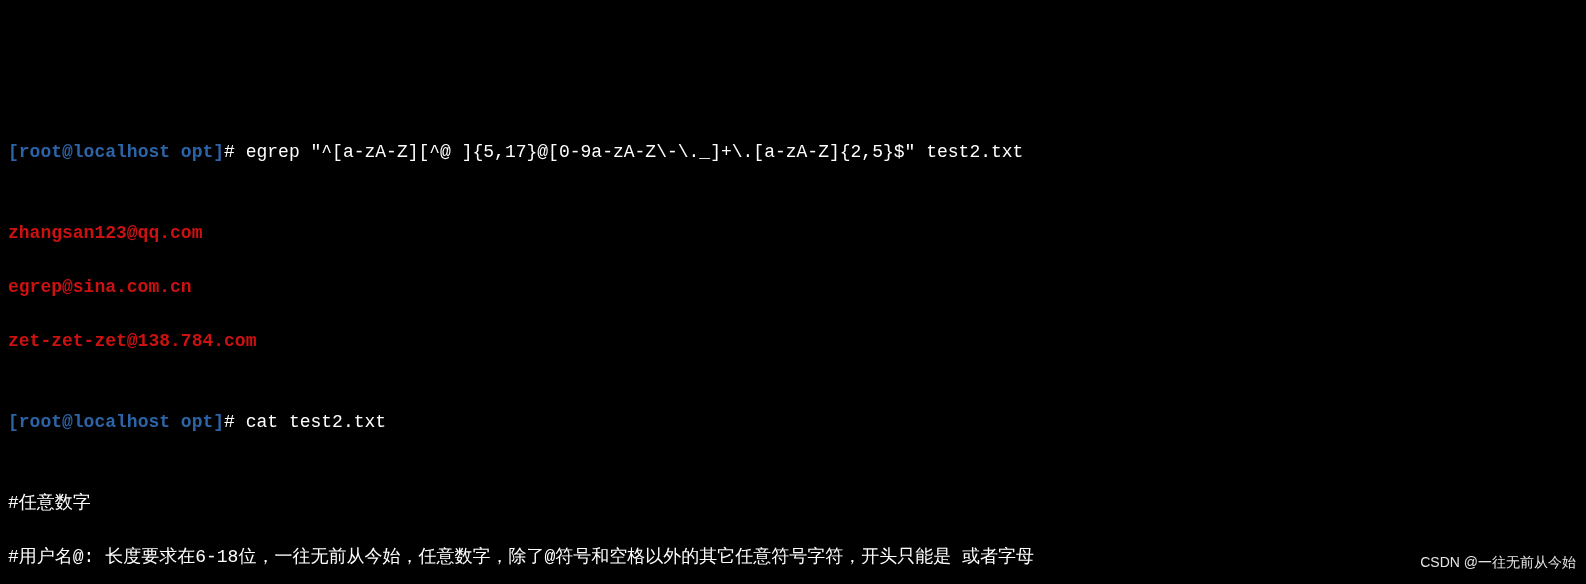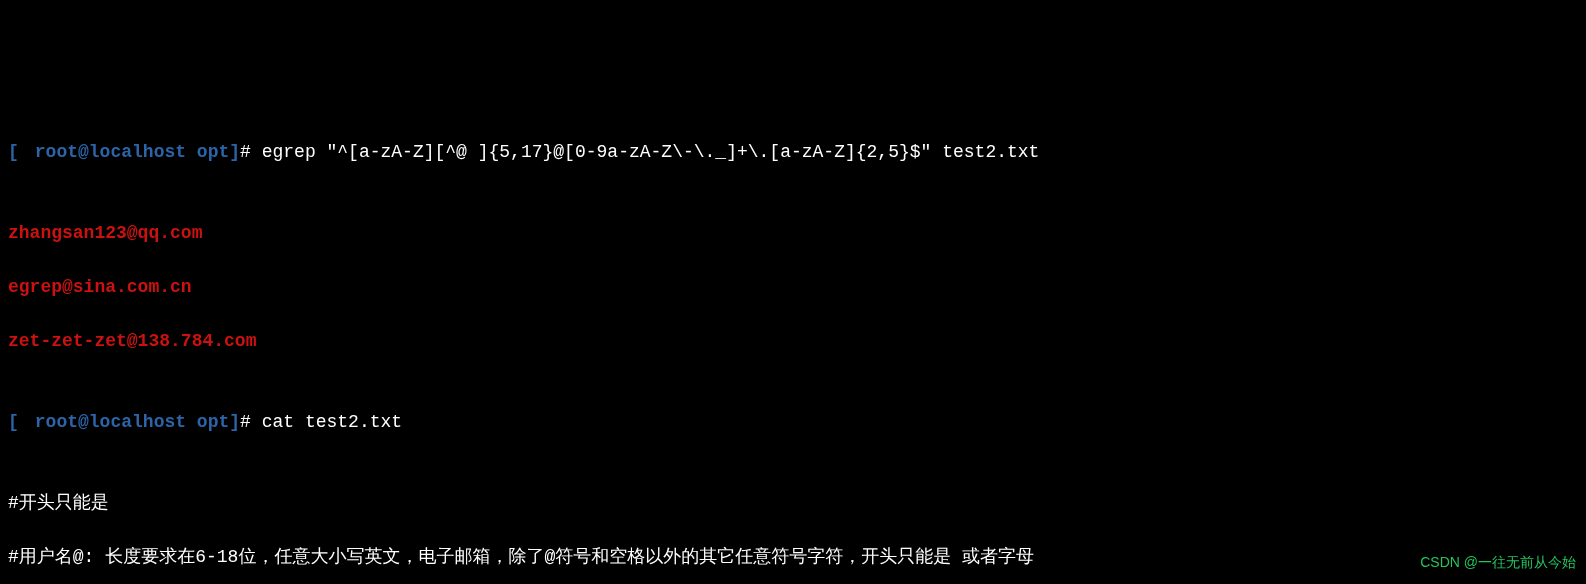--- a/index.html
+++ b/index.html
@@ -12,51 +12,51 @@
     line-height: 27px;
     width: 1586px;
     height: 584px;
     box-sizing: border-box;
     position: relative;
     white-space: pre;
     overflow: hidden;
   }
   .line { white-space: pre; }
   .prompt-bracket { color: #2c64a8; font-weight: bold; }
-  .prompt-inner   { color: #2c64a8; font-weight: bold; margin-left: 16px; }
+  .prompt-inner   { color: #2c64a8; font-weight: bold; }
   .prompt-hash    { color: #ffffff; }
   .cmd            { color: #ffffff; }
   .match          { color: #cc1111; font-weight: bold; }
   .plain          { color: #ffffff; }
   .watermark {
     position: absolute;
     right: 10px;
     bottom: 8px;
-    color: #22c55e;
+    color: #e5e5e5;
     font-family: Arial, sans-serif;
     font-size: 14px;
     white-space: nowrap;
   }
 </style>
 </head>
 <body>
 
 
 
 
 <div class="line"><span class="prompt-bracket">[</span><span class="prompt-inner">root@localhost opt</span><span class="prompt-bracket">]</span><span class="prompt-hash"># </span><span class="cmd">egrep "^[a-zA-Z][^@ ]{5,17}@[0-9a-zA-Z\-\._]+\.[a-zA-Z]{2,5}$" test2.txt</span></div>
 
 <div class="line match">zhangsan123@qq.com</div>
 <div class="line match">egrep@sina.com.cn</div>
 <div class="line match">zet-zet-zet@138.784.com</div>
 
 <div class="line"><span class="prompt-bracket">[</span><span class="prompt-inner">root@localhost opt</span><span class="prompt-bracket">]</span><span class="prompt-hash"># </span><span class="cmd">cat test2.txt</span></div>
 
-<div class="line plain">#开头只能是</div>
-<div class="line plain">#用户名@: 长度要求在6-18位，任意大小写英文，电子邮箱，除了@符号和空格以外的其它任意符号字符，开头只能是 或者字母</div>
+<div class="line plain">#任意数字</div>
+<div class="line plain">#用户名@: 长度要求在6-18位，一往无前从今始，任意数字，除了@符号和空格以外的其它任意符号字符，开头只能是 或者字母</div>
 
 
 
 
 <div class="line plain"></div>
 
 
 
 
 

